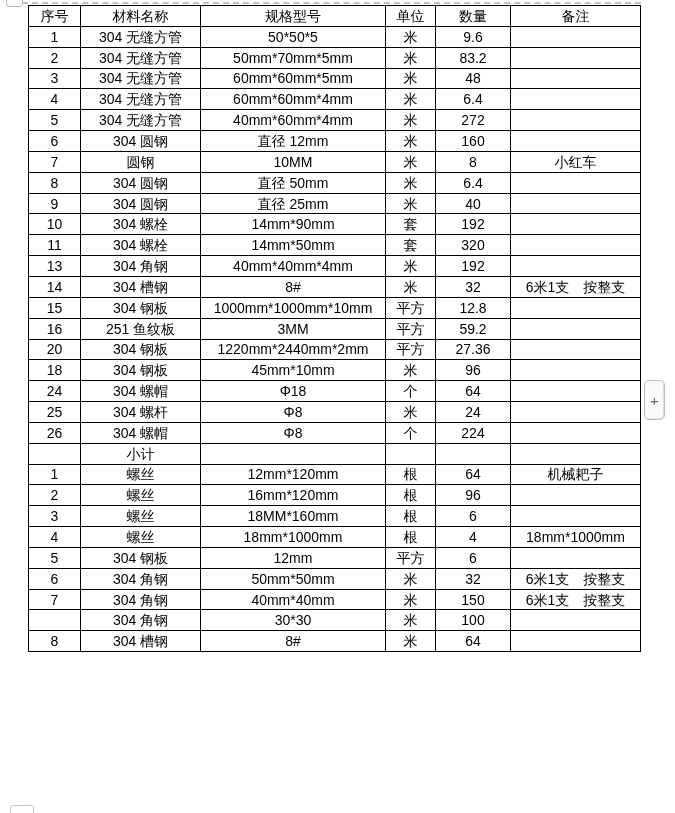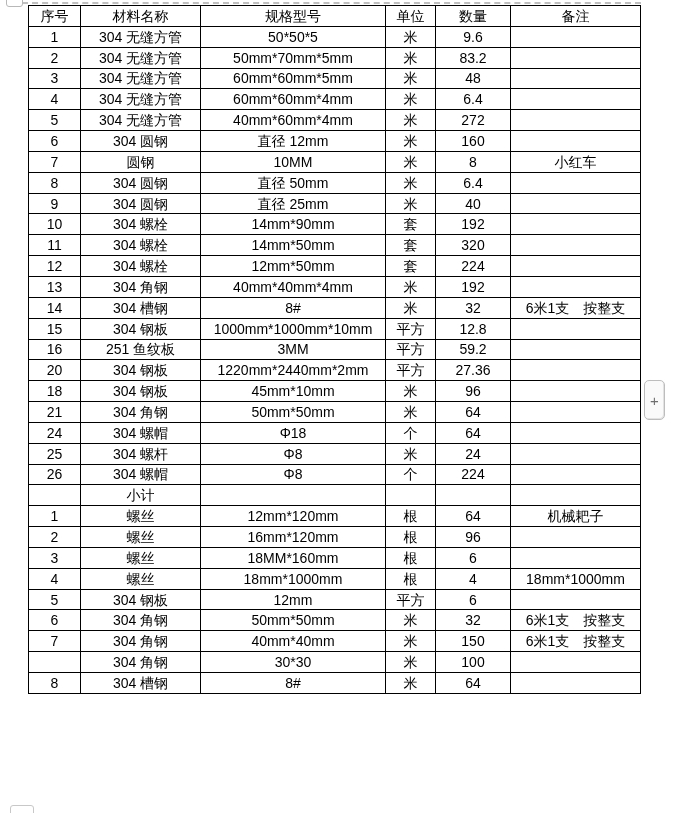--- a/index.html
+++ b/index.html
@@ -198,28 +198,20 @@
       </tr>
       <tr>
         <td>11</td>
         <td>304 螺栓</td>
         <td>14mm*50mm</td>
         <td>套</td>
         <td>320</td>
         <td></td>
       </tr>
       <tr>
-        <td>12</td>
-        <td>304 螺栓</td>
-        <td>12mm*50mm</td>
-        <td>套</td>
-        <td>224</td>
-        <td></td>
-      </tr>
-      <tr>
         <td>13</td>
         <td>304 角钢</td>
         <td>40mm*40mm*4mm</td>
         <td>米</td>
         <td>192</td>
         <td></td>
       </tr>
       <tr>
         <td>14</td>
         <td>304 槽钢</td>
@@ -251,28 +243,20 @@
         <td>平方</td>
         <td>27.36</td>
         <td></td>
       </tr>
       <tr>
         <td>18</td>
         <td>304 钢板</td>
         <td>45mm*10mm</td>
         <td>米</td>
         <td>96</td>
-        <td></td>
-      </tr>
-      <tr>
-        <td>21</td>
-        <td>304 角钢</td>
-        <td>50mm*50mm</td>
-        <td>米</td>
-        <td>64</td>
         <td></td>
       </tr>
       <tr>
         <td>24</td>
         <td>304 螺帽</td>
         <td>Φ18</td>
         <td>个</td>
         <td>64</td>
         <td></td>
       </tr>

